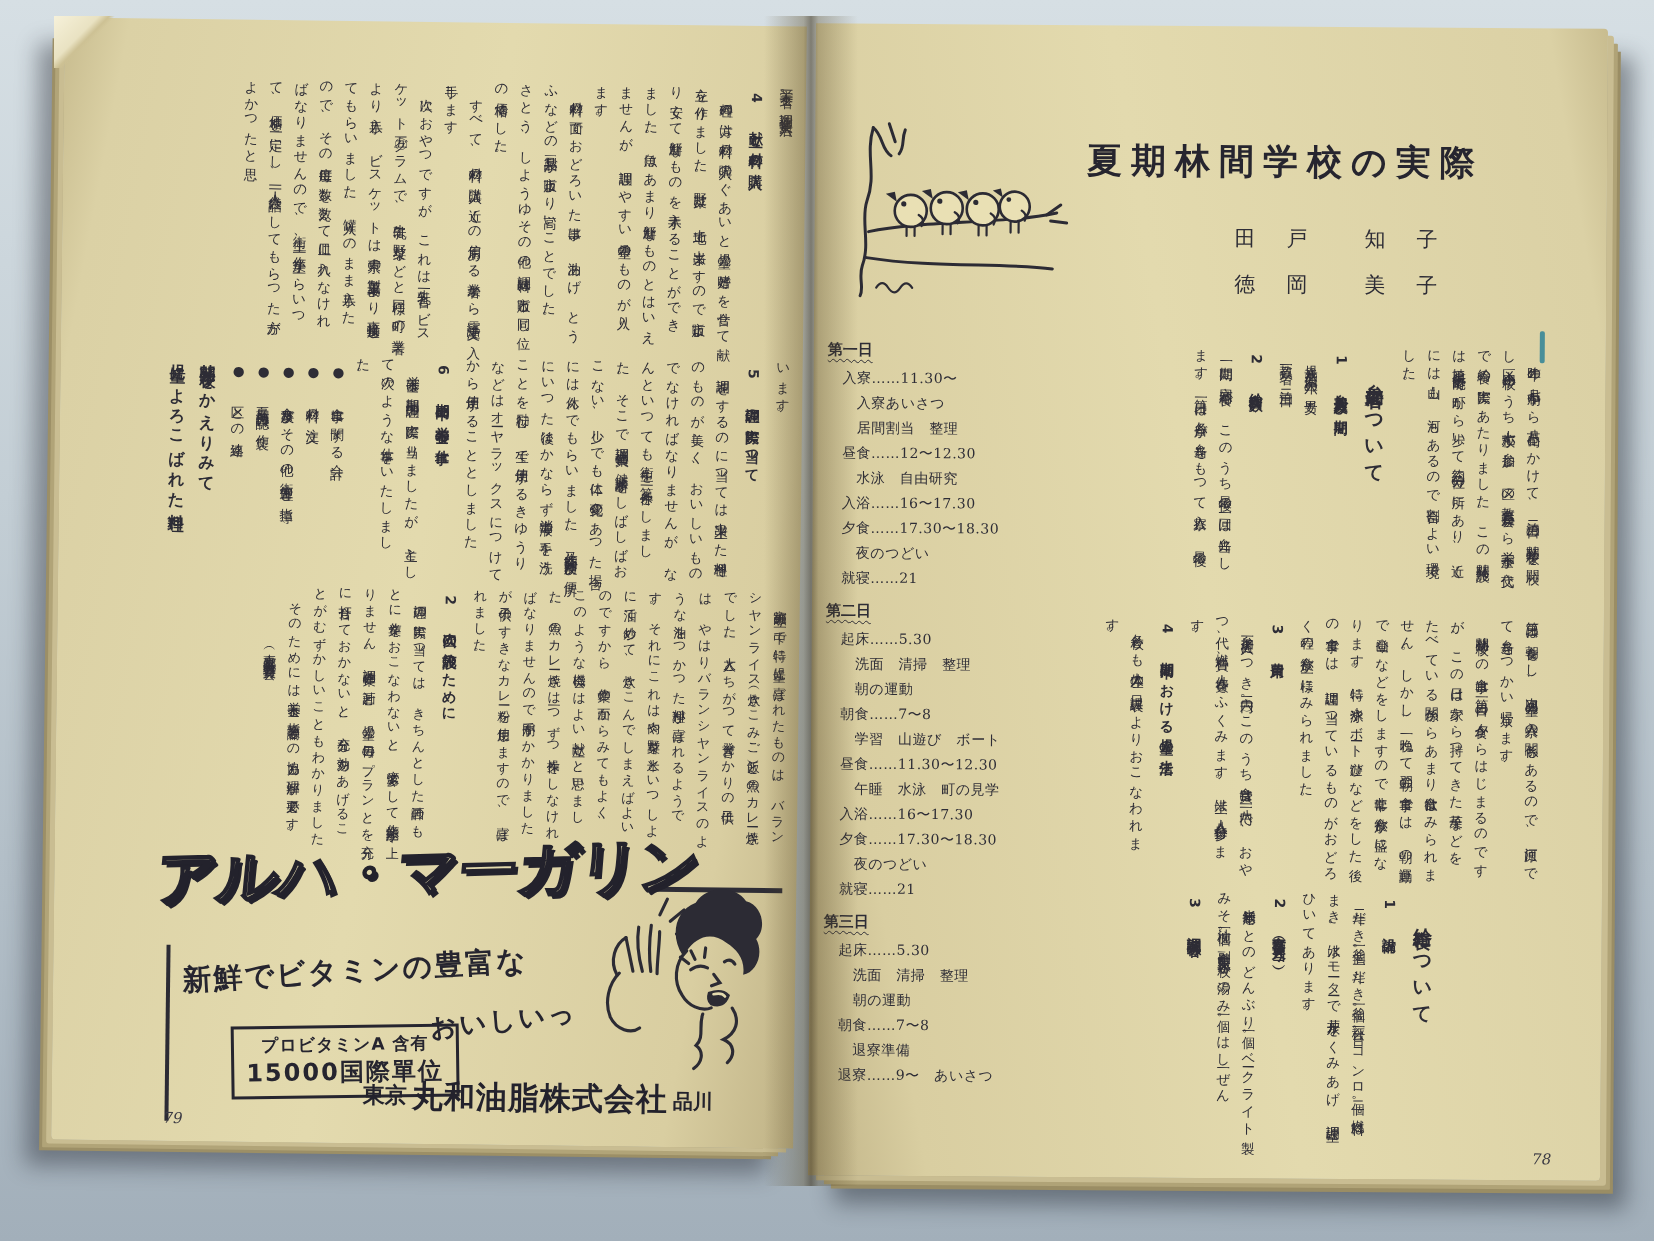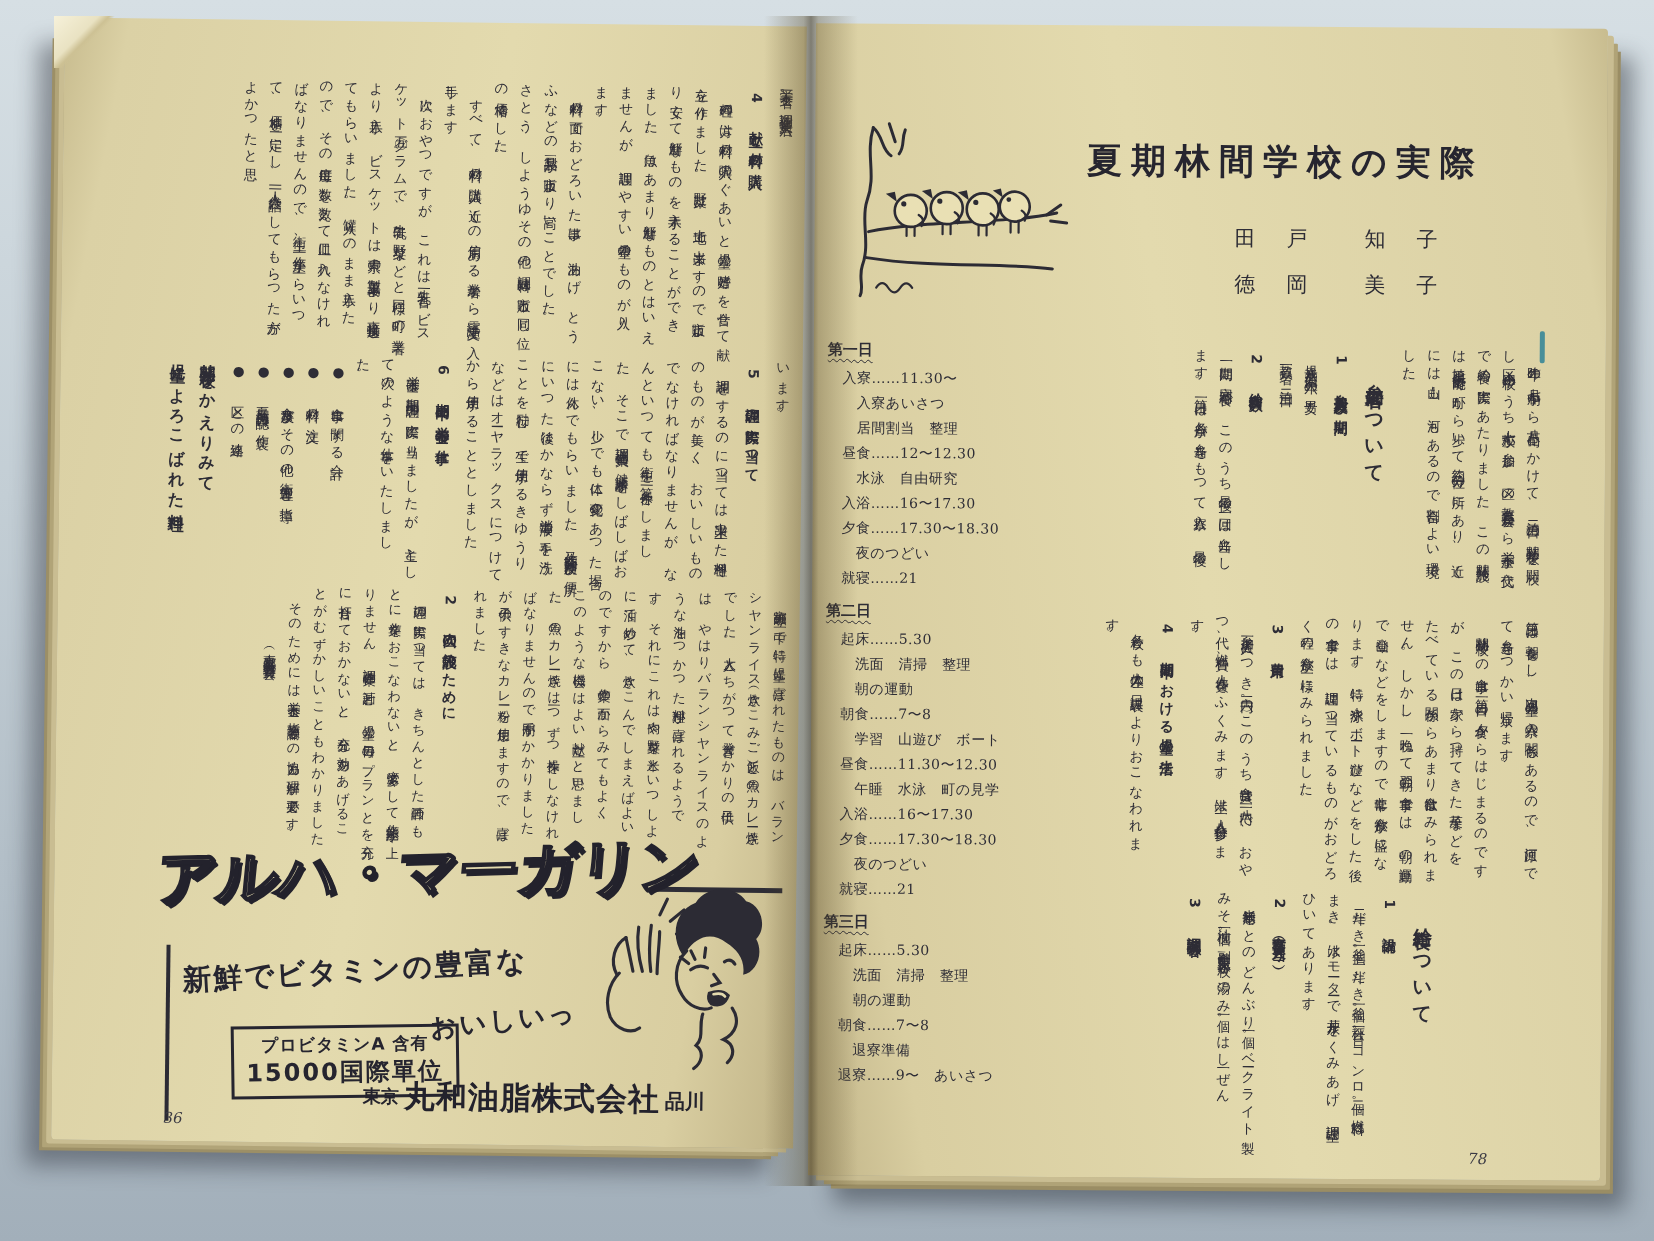--- a/index.html
+++ b/index.html
@@ -59,21 +59,21 @@
      -webkit-text-stroke:2.5px #23222c;text-shadow:4px 4px 0 #23222c;}
   .ad-tag1{position:absolute;left:34px;top:122px;font-family:"DejaVu Serif",serif;
      font-weight:700;font-size:29px;letter-spacing:2px;transform:rotate(-4deg);color:#26252f;}
   .ad-tag2{position:absolute;left:282px;top:172px;font-family:"DejaVu Serif",serif;
      font-weight:700;font-size:26px;letter-spacing:3px;transform:rotate(-7deg);color:#26252f;}
   .ad-box{position:absolute;left:84px;top:196px;border:3.5px solid #26252f;
      padding:5px 12px 7px;text-align:center;transform:rotate(-1.5deg);color:#26252f;}
   .ad-box .l1{font-family:"DejaVu Sans",sans-serif;font-weight:700;font-size:17px;letter-spacing:1px;}
   .ad-box .l2{font-family:"DejaVu Sans",sans-serif;font-weight:700;font-size:24px;letter-spacing:2px;}
   .ad-co{position:absolute;left:216px;top:246px;white-space:nowrap;color:#23222c;}
-  .ad-co .city{font-family:Liberation Mono, monospace;font-weight:700;font-size:18px;vertical-align:4px;}
+  .ad-co .city{font-family:Liberation Mono, monospace;font-weight:700;font-size:22px;vertical-align:4px;}
   .ad-co .name{font-family:"DejaVu Sans",sans-serif;font-weight:800;font-size:31px;letter-spacing:1px;}
   .ad-co .loc{font-family:"DejaVu Sans",sans-serif;font-weight:700;font-size:20px;vertical-align:2px;}
   .illu{position:absolute;}
 </style>
 </head>
 <body>
 
 <div class="stage">
 
   <div class="page page-left">
@@ -146,21 +146,21 @@
           </g>
         </svg>
       </span>
       <div class="ad-co">
         <span class="city">東京</span>
         <span class="name">丸和油脂株式会社</span>
         <span class="loc">品川</span>
       </div>
     </div>
 
-    <div class="pageno" style="left:112px;top:1090px;">36</div>
+    <div class="pageno" style="left:112px;top:1090px;">79</div>
   </div>
 
   <div class="page page-right">
 
     <span class="illu" style="left:28px;top:92px;">
       <svg width="230" height="190" viewBox="0 0 230 190">
         <g fill="none" stroke="#2c2b34" stroke-width="3" stroke-linecap="round">
           <path d="M30 12 C22 40 34 58 24 86 C18 104 28 128 20 150 C16 162 22 172 18 180"></path>
           <path d="M30 12 C40 20 38 34 48 40"></path>
           <path d="M46 8 L52 26"></path>
@@ -257,18 +257,18 @@
         <div class="sline">起床……5.30</div>
         <div class="sline">　洗面　清掃　整理</div>
         <div class="sline">　朝の運動</div>
         <div class="sline">朝食……7〜8</div>
         <div class="sline">　退寮準備</div>
         <div class="sline">退寮……9〜　あいさつ</div>
       </div>
     </div>
 
     <div class="inkmark"></div>
-    <div class="pageno" style="left:660px;top:1122px;">78</div>
+    <div class="pageno" style="left:724px;top:1122px;">78</div>
   </div>
 
   <div class="gutter"></div>
   <div class="curl"></div>
 </div>
 
 </body></html>

